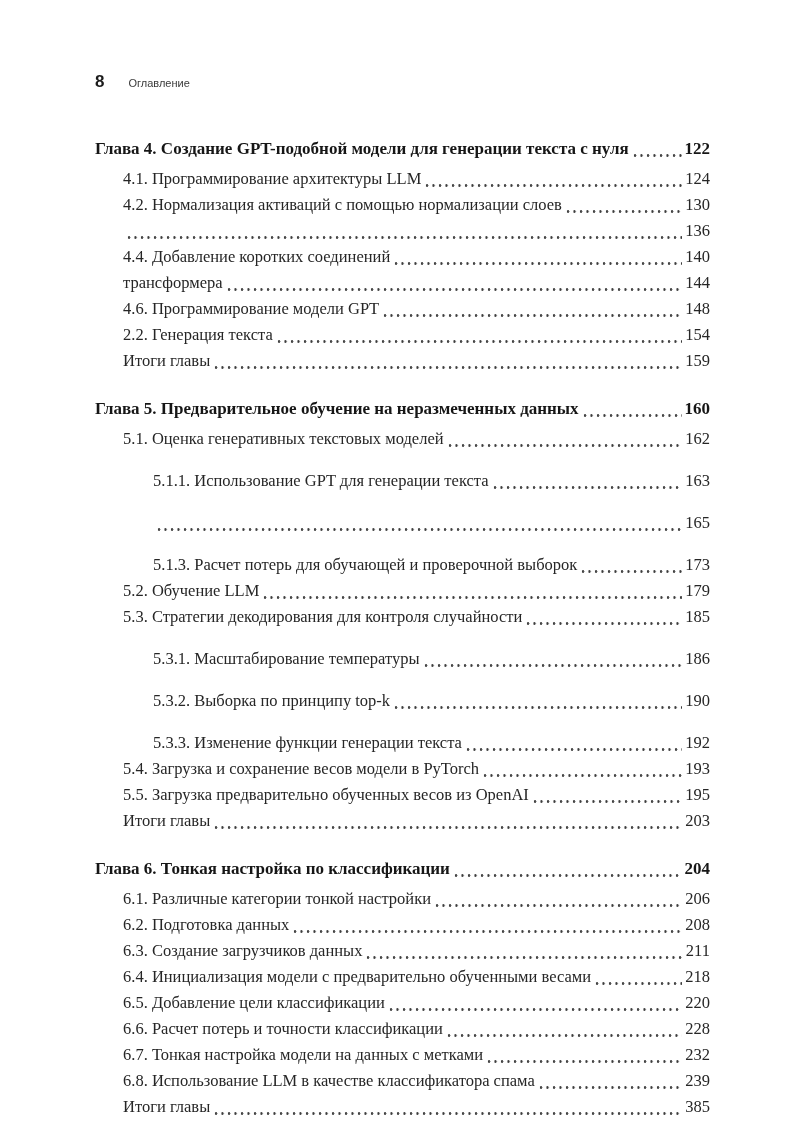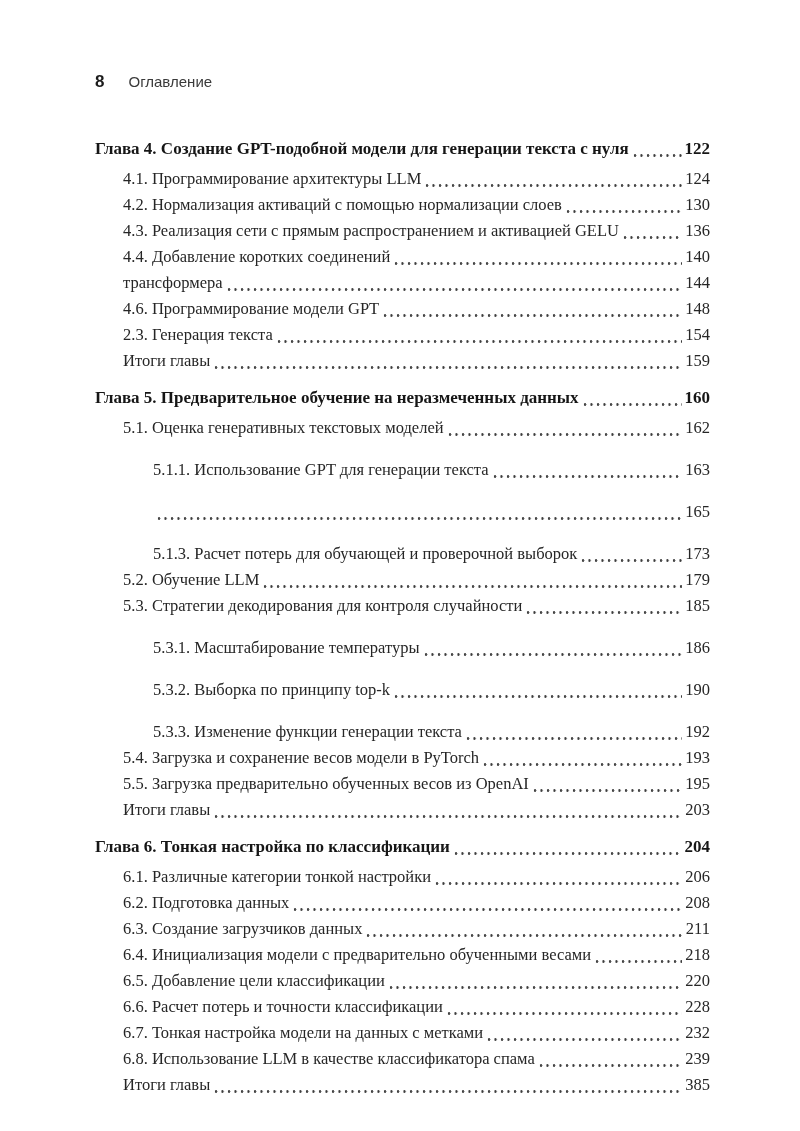--- a/index.html
+++ b/index.html
@@ -24,41 +24,41 @@
     align-items: baseline;
     gap: 24px;
     font-family: "Liberation Sans", sans-serif;
   }
   .page-number {
     font-size: 17px;
     font-weight: 700;
     color: #1c1c1c;
   }
   .page-header-title {
-    font-size: 15px;
+    font-size: 11px;
     color: #3a3a3a;
   }
   
   .toc {
     margin-top: 44px;
   }
   .toc-row {
     display: flex;
     align-items: flex-start;
     line-height: 26px;
     font-size: 16.5px;
     color: #262626;
   }
   .toc-row.lvl0 {
     font-size: 17px;
     margin-bottom: 4px;
   }
   .toc-row.lvl1 { padding-left: 28px; }
   .toc-row.lvl2 { padding-left: 58px; margin-top: 16px; }
-  .toc-row.gap  { margin-top: 11px; }
+  .toc-row.gap  { margin-top: 22px; }
   .toc-row.bold .toc-text,
   .toc-row.bold .toc-page {
     font-weight: 700;
     color: #161616;
   }
   .toc-text {
     white-space: nowrap;
   }
   .toc-page {
     white-space: nowrap;
@@ -93,41 +93,40 @@
         <span class="toc-text">4.1. Программирование архитектуры LLM</span>
         <span class="leader"></span>
         <span class="toc-page">124</span>
       </div>
       <div class="toc-row lvl1">
         <span class="toc-text">4.2. Нормализация активаций с помощью нормализации слоев</span>
         <span class="leader"></span>
         <span class="toc-page">130</span>
       </div>
       <div class="toc-row lvl1">
-        <span class="toc-text">4.3. Реализация сети с прямым распространением и активацией GELU</span>
         <span class="leader"></span>
         <span class="toc-page">136</span>
       </div>
       <div class="toc-row lvl1">
         <span class="toc-text">4.4. Добавление коротких соединений</span>
         <span class="leader"></span>
         <span class="toc-page">140</span>
       </div>
       <div class="toc-row lvl1">
         <span class="toc-text">трансформера</span>
         <span class="leader"></span>
         <span class="toc-page">144</span>
       </div>
       <div class="toc-row lvl1">
         <span class="toc-text">4.6. Программирование модели GPT</span>
         <span class="leader"></span>
         <span class="toc-page">148</span>
       </div>
       <div class="toc-row lvl1">
-        <span class="toc-text">2.3. Генерация текста</span>
+        <span class="toc-text">2.2. Генерация текста</span>
         <span class="leader"></span>
         <span class="toc-page">154</span>
       </div>
       <div class="toc-row lvl1">
         <span class="toc-text">Итоги главы</span>
         <span class="leader"></span>
         <span class="toc-page">159</span>
       </div>
       <div class="toc-row lvl0 bold gap">
         <span class="toc-text">Глава 5. Предварительное обучение на неразмеченных данных</span>

